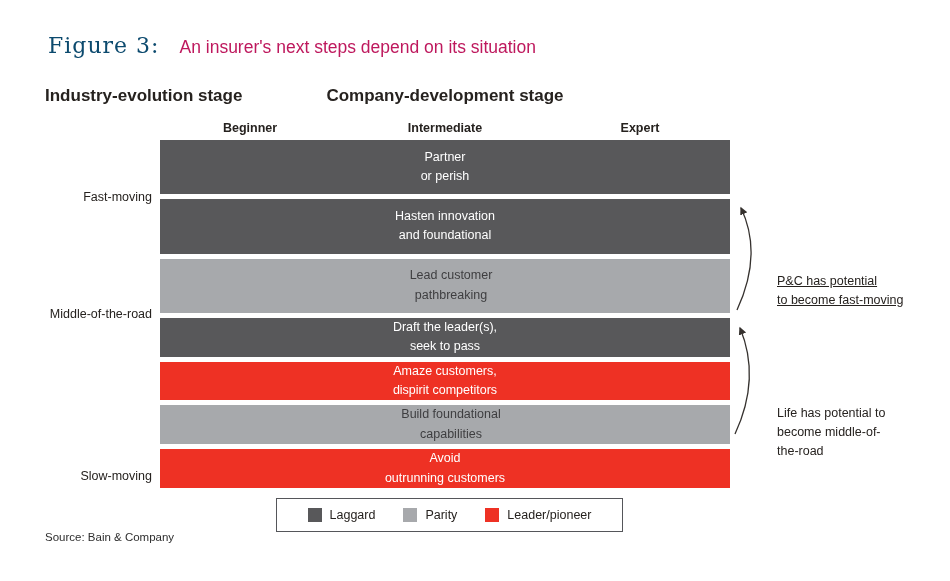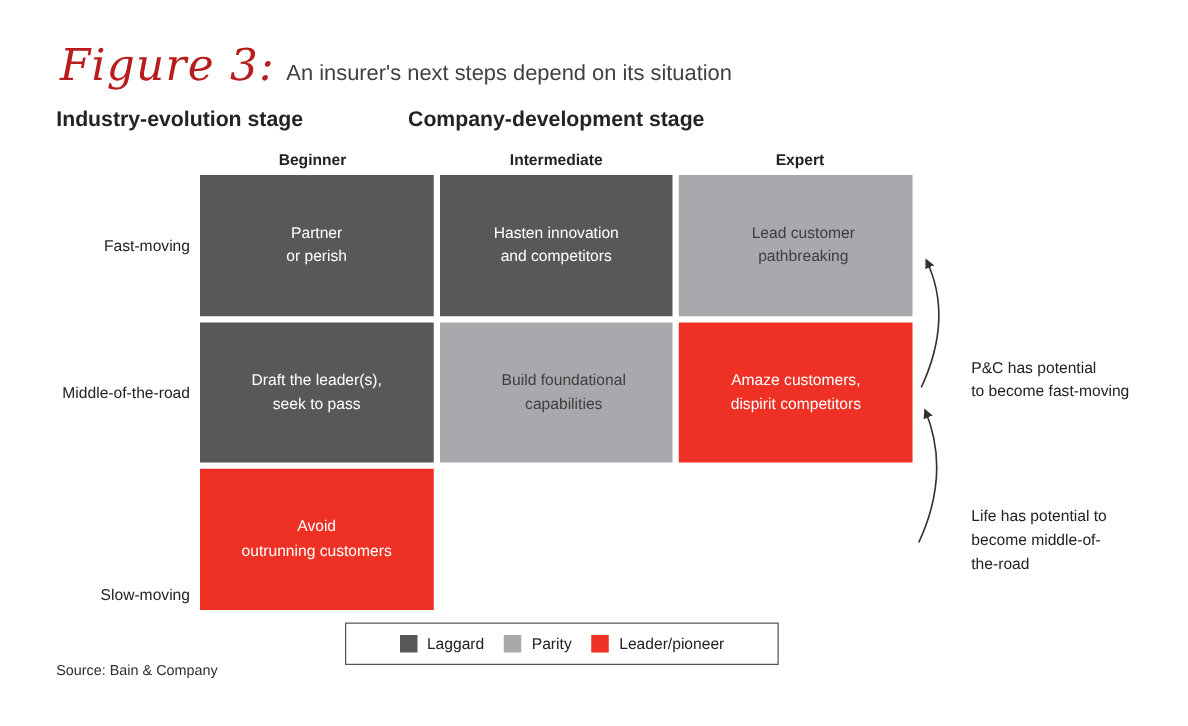--- a/index.html
+++ b/index.html
@@ -7,41 +7,41 @@
     width:950px; height:581px; position:relative; overflow:hidden;
     background:#ffffff;
     font-family:"Liberation Sans", sans-serif;
     color:#26221f;
   }
   .page { position:absolute; inset:0; }
 
   
   .figure-title { position:absolute; left:48px; top:33px; white-space:nowrap; }
   .fig-label {
-    font-family:"DejaVu Serif", serif; font-style:italic;
-    color:#b91c1c; font-size:35px; letter-spacing:1px;
+    font-family:"DejaVu Serif", serif; 
+    color:#0c4a6e; font-size:22px; letter-spacing:1px;
   }
-  .fig-text { font-size:17.5px; color:#404040; margin-left:9px; }
+  .fig-text { font-size:17.5px; color:#be185d; margin-left:20px; }
 
   
   .axis-label { position:absolute; top:86px; font-weight:bold; font-size:17px; }
   .row-axis-label { left:45px; }
   .col-axis-label { left:160px; width:570px; text-align:center; }
 
   
   .col-headers {
     position:absolute; left:160px; top:121px; width:570px;
     display:grid; grid-template-columns:repeat(3,1fr); gap:15px;
     font-weight:bold; font-size:12.5px; text-align:center;
   }
 
   
   .matrix {
     position:absolute; left:160px; top:140px; width:570px; height:348px;
-    display:grid; grid-template-columns:repeat(3,1fr);
+    display:grid; grid-template-columns:repeat(1,1fr);
     grid-template-rows:repeat(3,1fr); gap:5px;
   }
   .cell {
     display:flex; align-items:center; justify-content:center;
     text-align:center; font-size:12.5px; line-height:1.55;
     white-space:pre-line; color:#ffffff; padding:0 12px;
   }
   .cell[data-status="laggard"] { background:#58585a; }
   .cell[data-status="parity"]  { background:#a7a9ac; color:#3e3e40;padding-left:24px; }
   .cell[data-status="leader"]  { background:#ee3124; }
@@ -53,30 +53,30 @@
   }
   .row-label.r0 { top:197px; }
   .row-label.r1 { top:314px; }
   .row-label.r2 { top:432px;margin-top:44px; }
 
   
   .annotation {
     position:absolute; font-size:12.5px; line-height:1.5;
     white-space:pre-line;
   }
-  .ann-pnc  { left:777px; top:285px; }
+  .ann-pnc  { left:777px; top:272px;text-decoration:underline; }
   .ann-life { left:777px; top:404px; }
 
   .arrows-svg { position:absolute; left:725px; top:190px; width:55px; height:255px; }
 
   
   .legend {
     position:absolute; left:276px; top:498px; width:347px; height:34px;
     border:1px solid #55565a; box-sizing:border-box;
-    display:flex; align-items:center; justify-content:center; gap:16px;
+    display:flex; align-items:center; justify-content:center; gap:28px;
     font-size:12.5px;
   }
   .legend-item { display:flex; align-items:center; gap:8px; }
   .swatch { width:14px; height:14px; flex:0 0 auto; }
   .swatch[data-status="laggard"] { background:#58585a; }
   .swatch[data-status="parity"]  { background:#a7a9ac; }
   .swatch[data-status="leader"]  { background:#ee3124; }
 
   
   .source { position:absolute; left:45px; top:531px; font-size:11.5px; color:#2e2e2e; }
@@ -100,29 +100,29 @@
   </div>
 
   <div class="row-label r0">Fast-moving</div>
   <div class="row-label r1">Middle-of-the-road</div>
   <div class="row-label r2">Slow-moving</div>
 
   <div class="matrix">
     <div class="cell" data-status="laggard">Partner
 or perish</div>
     <div class="cell" data-status="laggard">Hasten innovation
-and competitors</div>
+and foundational</div>
     <div class="cell" data-status="parity">Lead customer
 pathbreaking</div>
     <div class="cell" data-status="laggard">Draft the leader(s),
 seek to pass</div>
+    <div class="cell" data-status="leader">Amaze customers,
+dispirit competitors</div>
     <div class="cell" data-status="parity">Build foundational
 capabilities</div>
-    <div class="cell" data-status="leader">Amaze customers,
-dispirit competitors</div>
     <div class="cell" data-status="leader">Avoid
 outrunning customers</div>
   </div>
 
   <svg class="arrows-svg" viewBox="0 0 55 255">
     <defs>
       <marker id="arrowhead" markerWidth="7" markerHeight="7" refX="5" refY="3" orient="auto">
         <path d="M0,0 L6,3 L0,6 z" fill="#35312e"></path>
       </marker>
     </defs>

